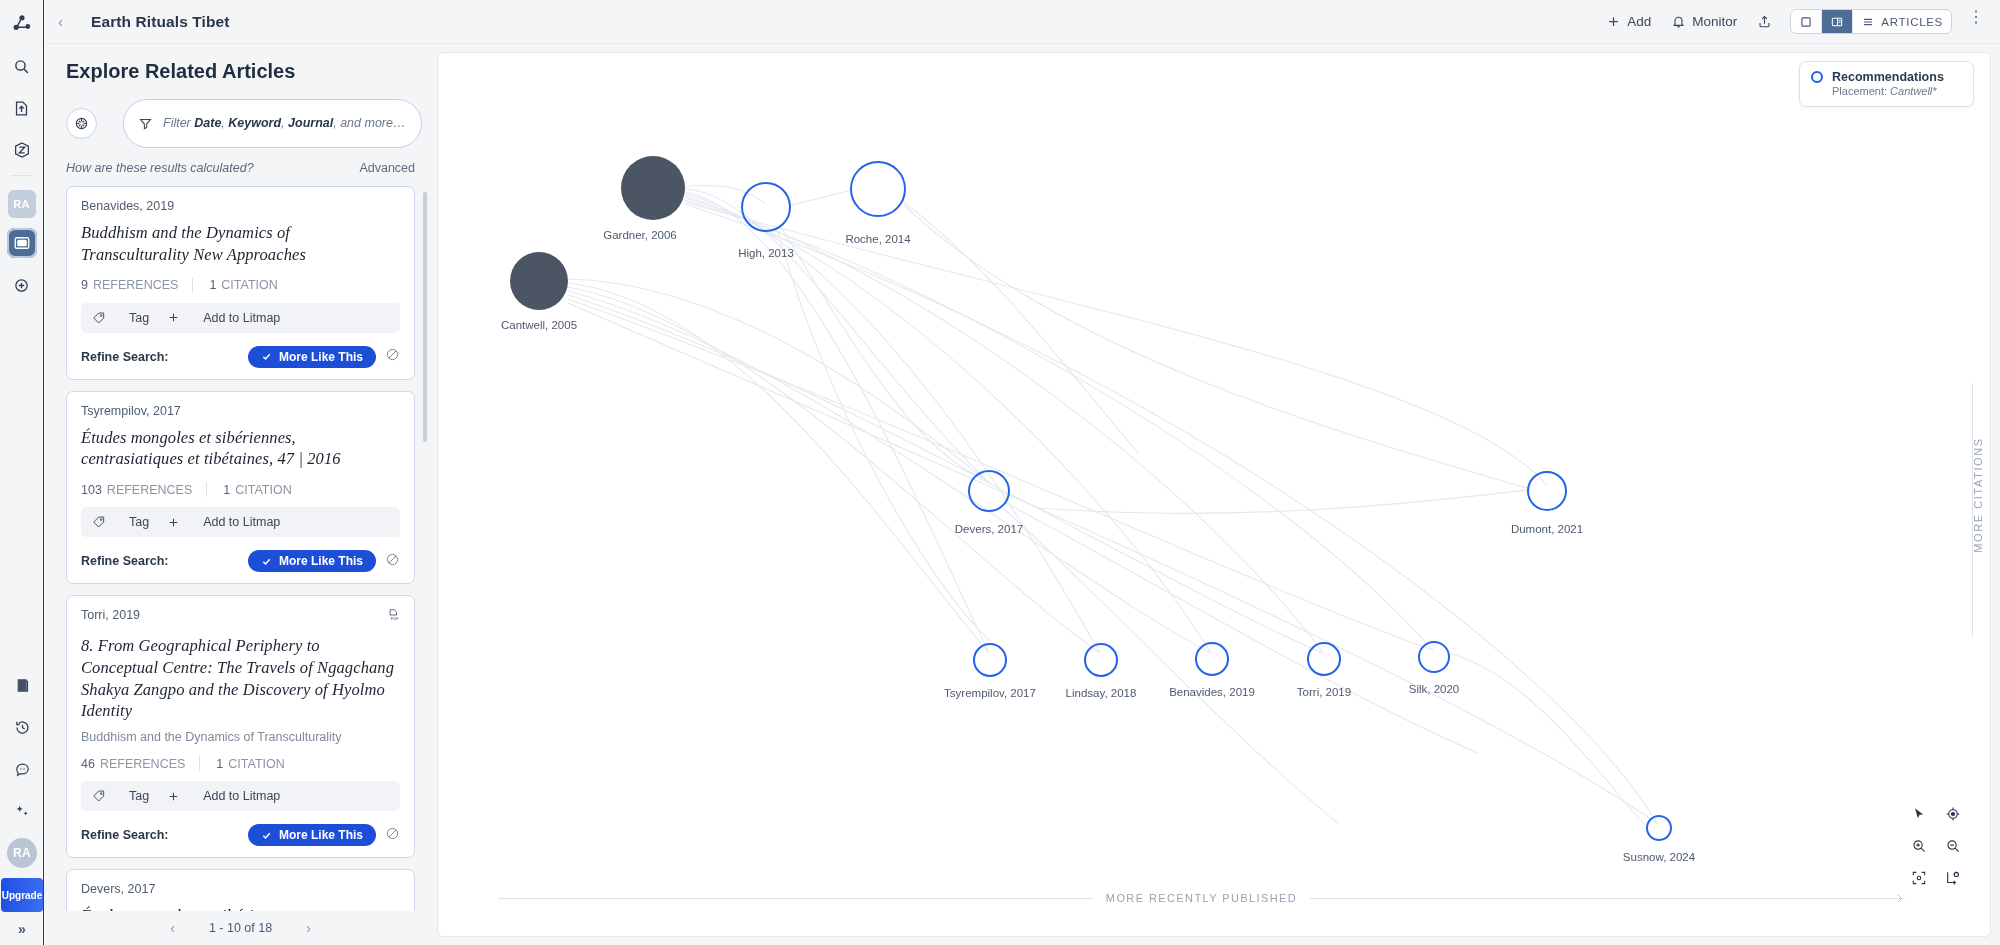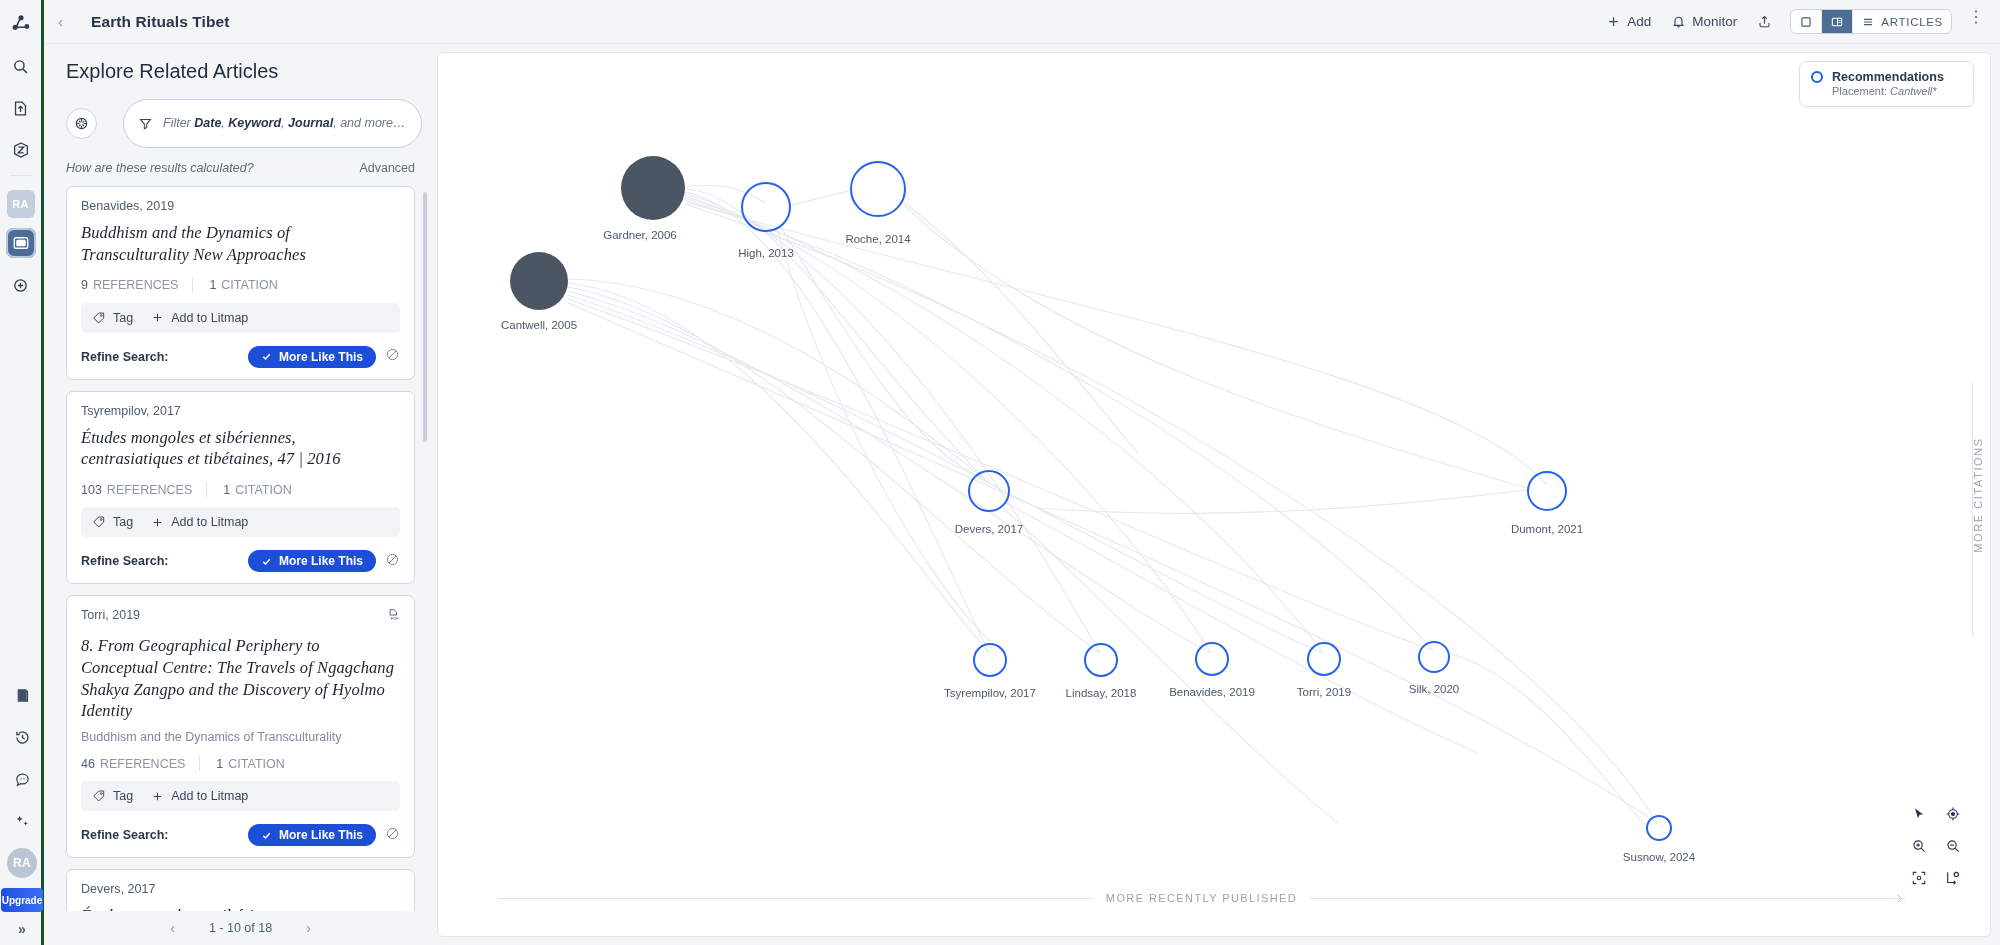--- a/index.html
+++ b/index.html
@@ -7,21 +7,21 @@
     width:2000px; height:945px;
     background:#f4f5f7;
     font-family:"Liberation Sans", sans-serif;
     overflow:hidden;
   }
   body { position:relative; }
 
   
   #rail {
     position:absolute; left:0; top:0; width:44px; height:945px;
-    background:#f4f5f7; border-right:3px solid #14532d;
+    background:#f4f5f7; border-right:1px solid #14532d;
     display:flex; flex-direction:column; align-items:center;
   }
   .rail-ico {
     width:30px; height:30px; margin-top:12px;
     display:flex; align-items:center; justify-content:center;
     color:#3c4a5e; border-radius:7px; cursor:pointer;
   }
   .rail-ico svg { display:block; }
   .rail-sep { width:22px; height:1px; background:#dfe3ea; margin:10px 0 2px; }
   .rail-av {
@@ -32,21 +32,21 @@
   }
   .rail-av.round { border-radius:50%; width:30px; height:30px; font-size:12px; background:#b9c4d4;}
   .rail-active {
     width:30px; height:30px; margin-top:10px; border-radius:8px;
     background:#4e6d96; display:flex; align-items:center; justify-content:center;
     box-shadow:0 0 0 2px #b9c9de inset; cursor:pointer;
   }
   #rail-bottom { position:absolute; bottom:8px; left:0; width:44px;
     display:flex; flex-direction:column; align-items:center; }
   .upgrade-pill {
-    margin-top:10px; width:42px; height:24px; border-radius:4px;
+    margin-top:10px; width:42px; height:34px; border-radius:4px;
     background:linear-gradient(90deg,#1f4fe0,#3b6ef5);
     color:#fff; font-size:10px; font-weight:bold;
     display:flex; align-items:center; justify-content:center; overflow:hidden;
     cursor:pointer;
   }
   .rail-chev { margin-top:9px; color:#4a5b75; font-size:14px; font-weight:bold; cursor:pointer;}
 
   
   #topbar {
     position:absolute; left:44px; top:0; right:0; height:44px;
@@ -69,21 +69,21 @@
   .seg > div:last-child { border-right:none; }
   .seg .on { background:#4e6d96; color:#fff; }
   .seg .lbl { font-size:11.5px; font-weight:normal; color:#4a5b75; letter-spacing:.7px; }
   #kebab { margin-left:8px; color:#5a6a80; cursor:pointer; padding:0 4px; font-size:16px; line-height:1;}
 
   
   #sidebar {
     position:absolute; left:44px; top:44px; width:393px; bottom:0;
     background:#f4f5f7; display:flex; flex-direction:column;
   }
-  #explore-title { font-size:20px; font-weight:normal; color:#1f2d40; margin:16px 0 0 22px;}
+  #explore-title { font-size:20px; font-weight:bold; color:#1f2d40; margin:16px 0 0 22px;}
   #filter-row { display:flex; align-items:center; margin:16px 0 0 22px; gap:26px; }
   #scatter-btn {
     width:31px; height:31px; border-radius:50%; border:1px solid #c9d4e6; background:#fff;
     display:flex; align-items:center; justify-content:center; color:#2c3a50; cursor:pointer;
   }
   #filter-box {
     width:299px; height:49px; border:1px solid #c3cfe8; border-radius:25px; background:#fff;
     display:flex; align-items:center; padding:0 14px; gap:10px; cursor:text;
   }
   #filter-ph { font-size:12.5px; color:#6b7889; font-style:italic; line-height:1.25; }
@@ -108,21 +108,21 @@
     font-size:16.5px; color:#1c2433; line-height:1.32; margin-top:9px; letter-spacing:.1px;font-style:italic;
   }
   .card-journal { font-size:12.5px; color:#7e8a9b; margin-top:8px; }
   .card-meta { display:flex; align-items:center; margin-top:12px; font-size:12.5px; color:#8a95a6;}
   .card-meta .n { color:#56637a; }
   .meta-div { width:1px; height:15px; background:#dde2ea; margin:0 16px 0 14px;}
   .card-actions {
     margin-top:10px; height:30px; background:#f2f3f6; border-radius:5px;
     display:flex; align-items:center; padding:0 11px; gap:18px;
   }
-  .act { display:flex; align-items:center; gap:7px; font-size:12.5px; color:#3b4759; cursor:pointer;}
+  .act { display:flex; align-items:center; gap:23px; font-size:12.5px; color:#3b4759; cursor:pointer;}
   .card-refine { display:flex; align-items:center; margin-top:13px; }
   .refine-lbl { font-size:12.5px; font-weight:bold; color:#2b3748; }
   .mlt-btn {
     margin-left:auto; background:#1d4ed8; color:#fff; border-radius:13px;
     height:22px; padding:0 13px; display:flex; align-items:center; gap:7px;
     font-size:12px; font-weight:bold; cursor:pointer;
   }
   .block-ico { margin-left:9px; color:#7b879a; cursor:pointer; }
   #scroll-thumb { position:absolute; right:10px; top:6px; width:4px; height:250px;
     background:#c9cfd9; border-radius:2px; cursor:grab;}

